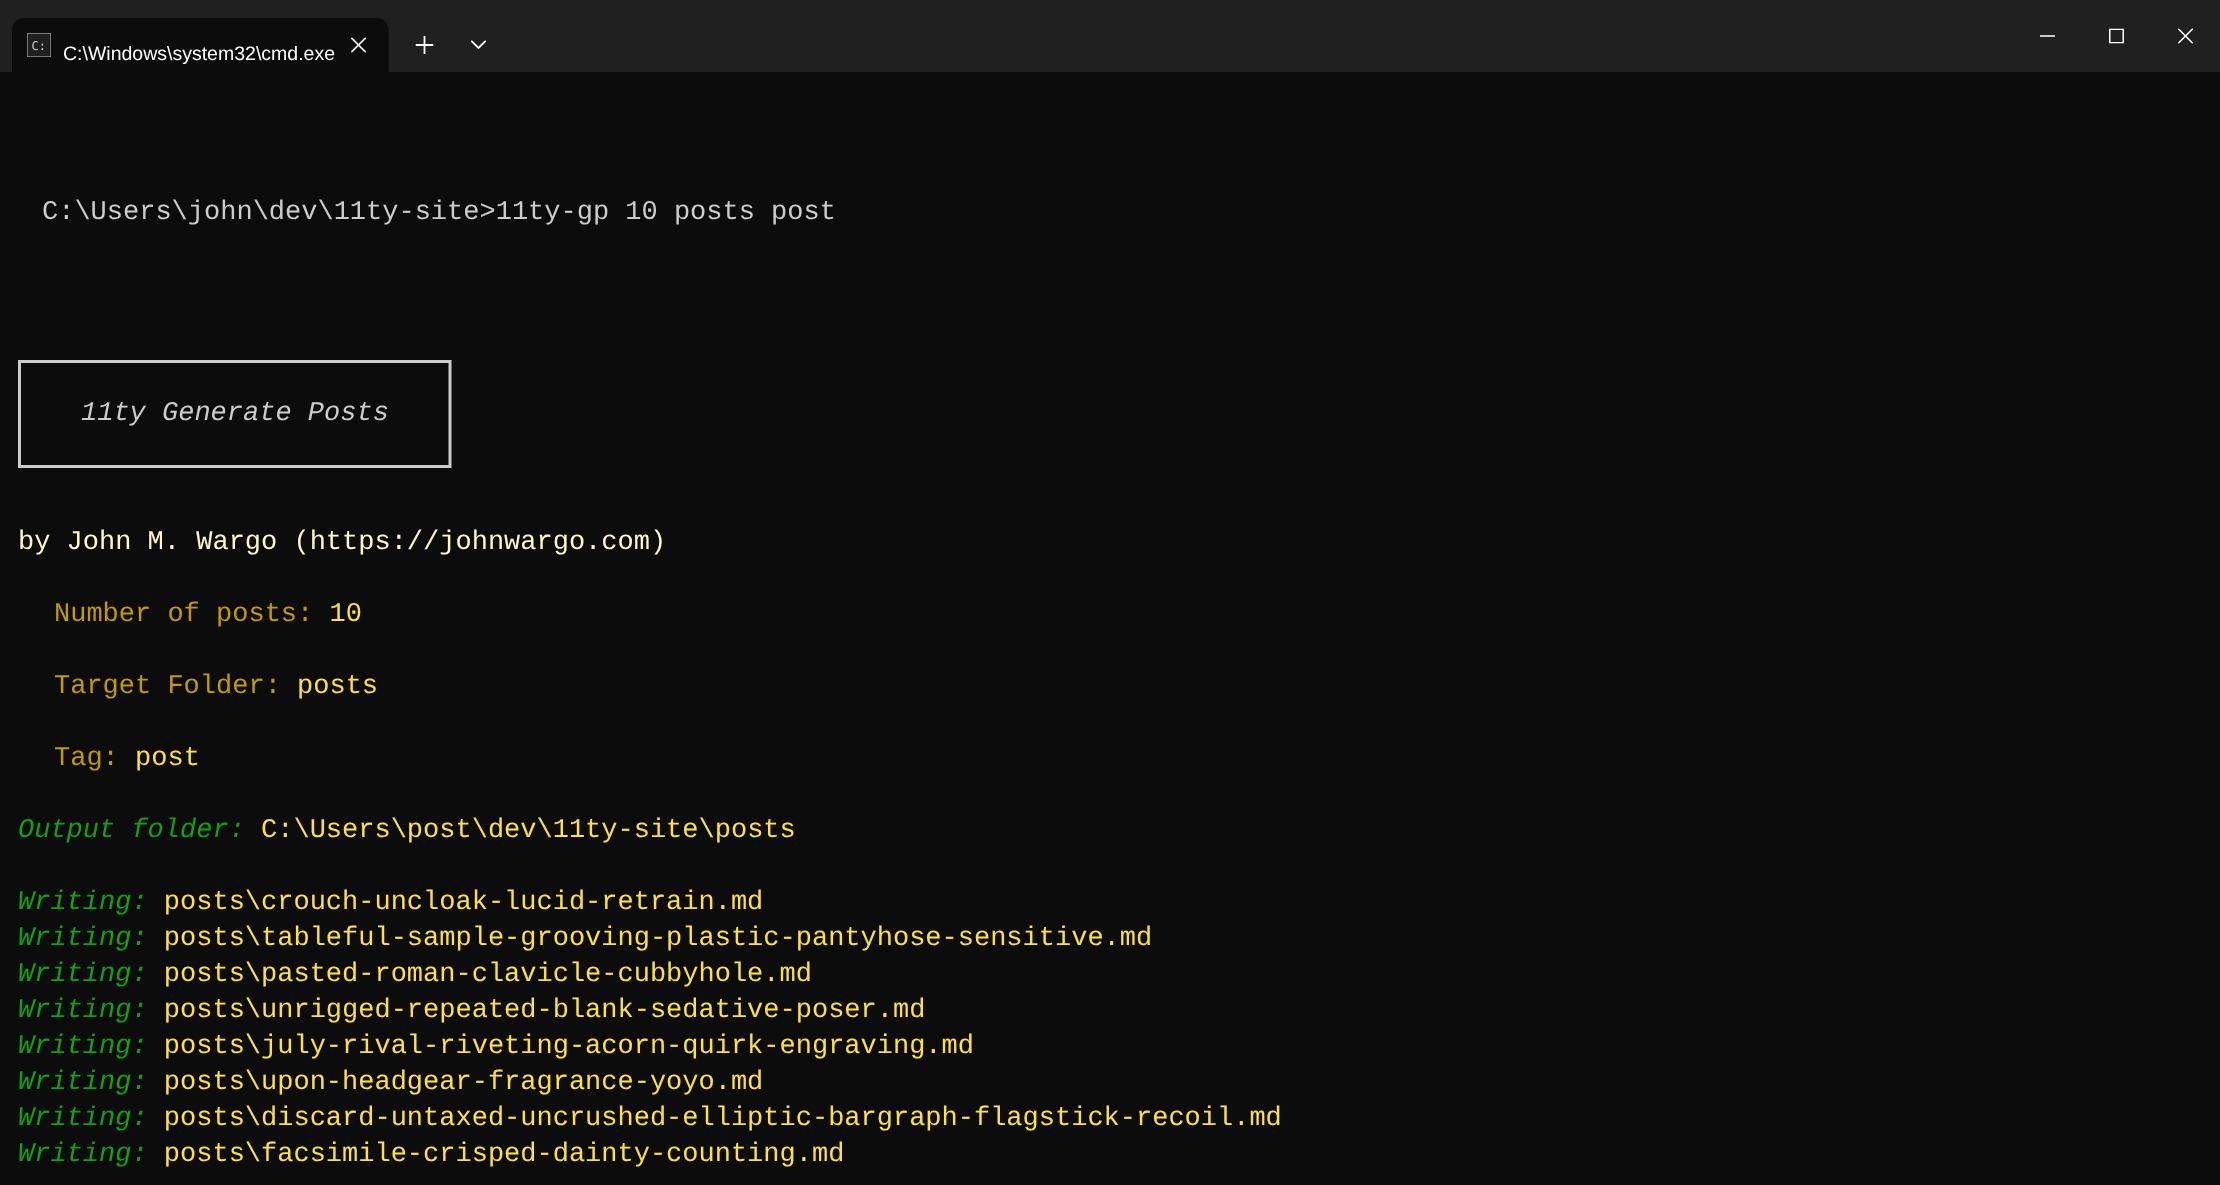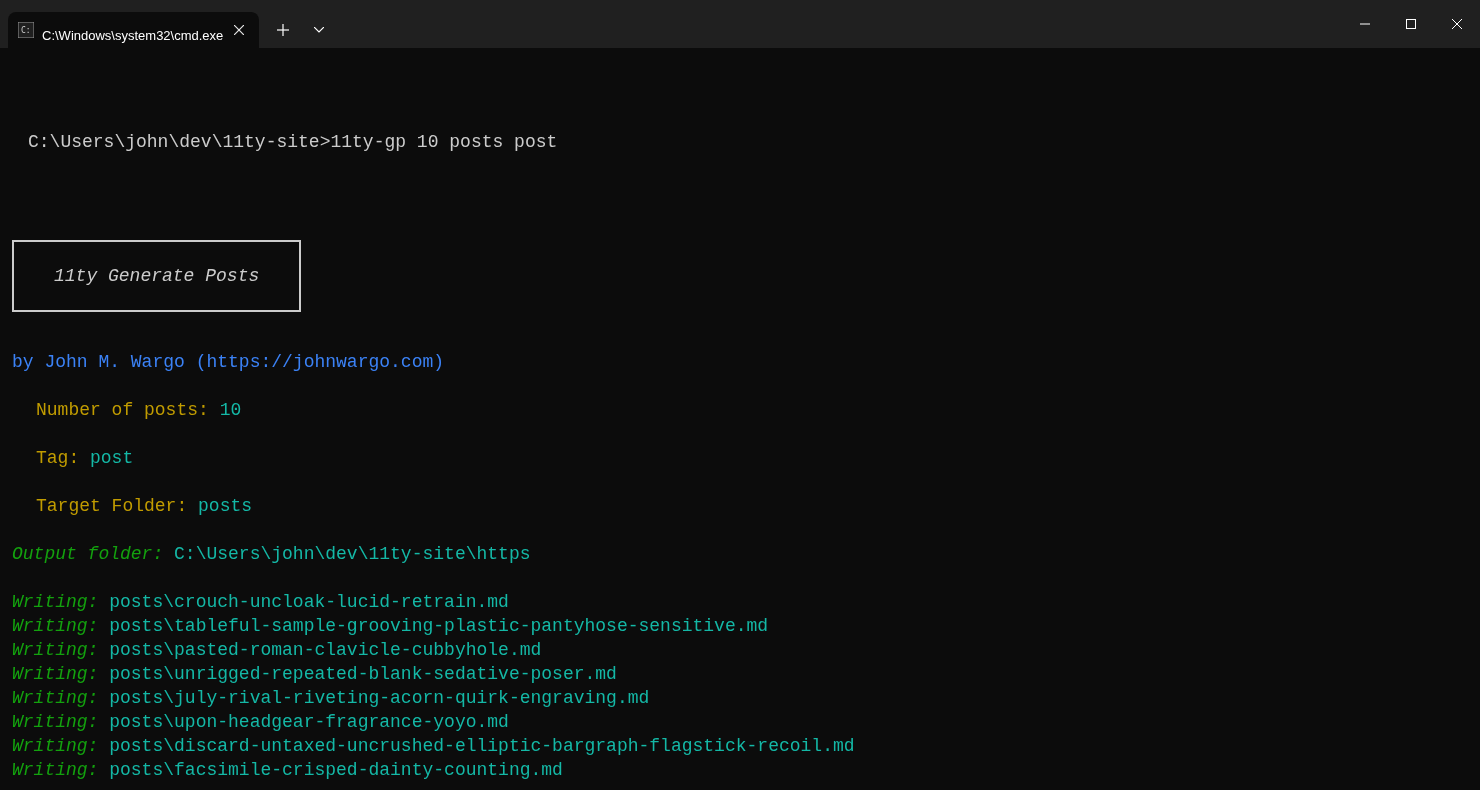--- a/index.html
+++ b/index.html
@@ -102,24 +102,24 @@
   }
   .prompt-line { color: #cccccc; margin-left: 16px; }
   .box-border {
     display: inline-block;
     border: 2px solid #cccccc;
     padding: 22px 40px;
     margin: 14px 0;
     font-style: italic;
   }
   .box-title { color: #cccccc; }
-  .author { color: #3b82f6; }
+  .author { color: #fef9c3; }
   .yellow { color: #c19c00; margin-left: 24px; }
   .green { color: #13a10e; font-style: italic; }
-  .white { color: #14b8a6; }
+  .white { color: #fde047; }
   .info-line { }
   .blank { height: 24px; }
 </style>
 </head>
 <body>
 
 <div class="title-bar">
   <div class="tabs-area">
     <div class="tab">
       <span class="tab-icon">
@@ -169,19 +169,19 @@
   </div>
 </div>
 
 <div class="terminal">
 <div class="blank"></div>
 <div class="prompt-line"><span>C:\Users\john\dev\11ty-site&gt;</span><span>11ty-gp 10 posts post</span></div>
 <div class="blank"></div>
 <div><span class="box-border"><span class="box-title">11ty Generate Posts</span></span></div>
 <div class="author">by John M. Wargo (https://johnwargo.com)</div>
 <div class="info-line"><span class="yellow">Number of posts: </span><span class="white">10</span></div>
+<div class="info-line"><span class="yellow">Target Folder: </span><span class="white">posts</span></div>
 <div class="info-line"><span class="yellow">Tag: </span><span class="white">post</span></div>
-<div class="info-line"><span class="yellow">Target Folder: </span><span class="white">posts</span></div>
-<div class="info-line"><span class="green">Output folder: </span><span class="white">C:\Users\john\dev\11ty-site\https</span></div>
+<div class="info-line"><span class="green">Output folder: </span><span class="white">C:\Users\post\dev\11ty-site\posts</span></div>
 <div id="writing-lines"><div><span class="green">Writing: </span><span class="white">posts\crouch-uncloak-lucid-retrain.md</span></div><div><span class="green">Writing: </span><span class="white">posts\tableful-sample-grooving-plastic-pantyhose-sensitive.md</span></div><div><span class="green">Writing: </span><span class="white">posts\pasted-roman-clavicle-cubbyhole.md</span></div><div><span class="green">Writing: </span><span class="white">posts\unrigged-repeated-blank-sedative-poser.md</span></div><div><span class="green">Writing: </span><span class="white">posts\july-rival-riveting-acorn-quirk-engraving.md</span></div><div><span class="green">Writing: </span><span class="white">posts\upon-headgear-fragrance-yoyo.md</span></div><div><span class="green">Writing: </span><span class="white">posts\discard-untaxed-uncrushed-elliptic-bargraph-flagstick-recoil.md</span></div><div><span class="green">Writing: </span><span class="white">posts\facsimile-crisped-dainty-counting.md</span></div></div>
 
 
 </div>
 
 </body></html>

